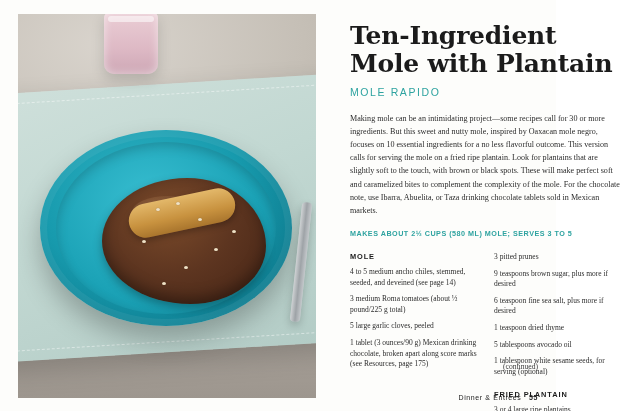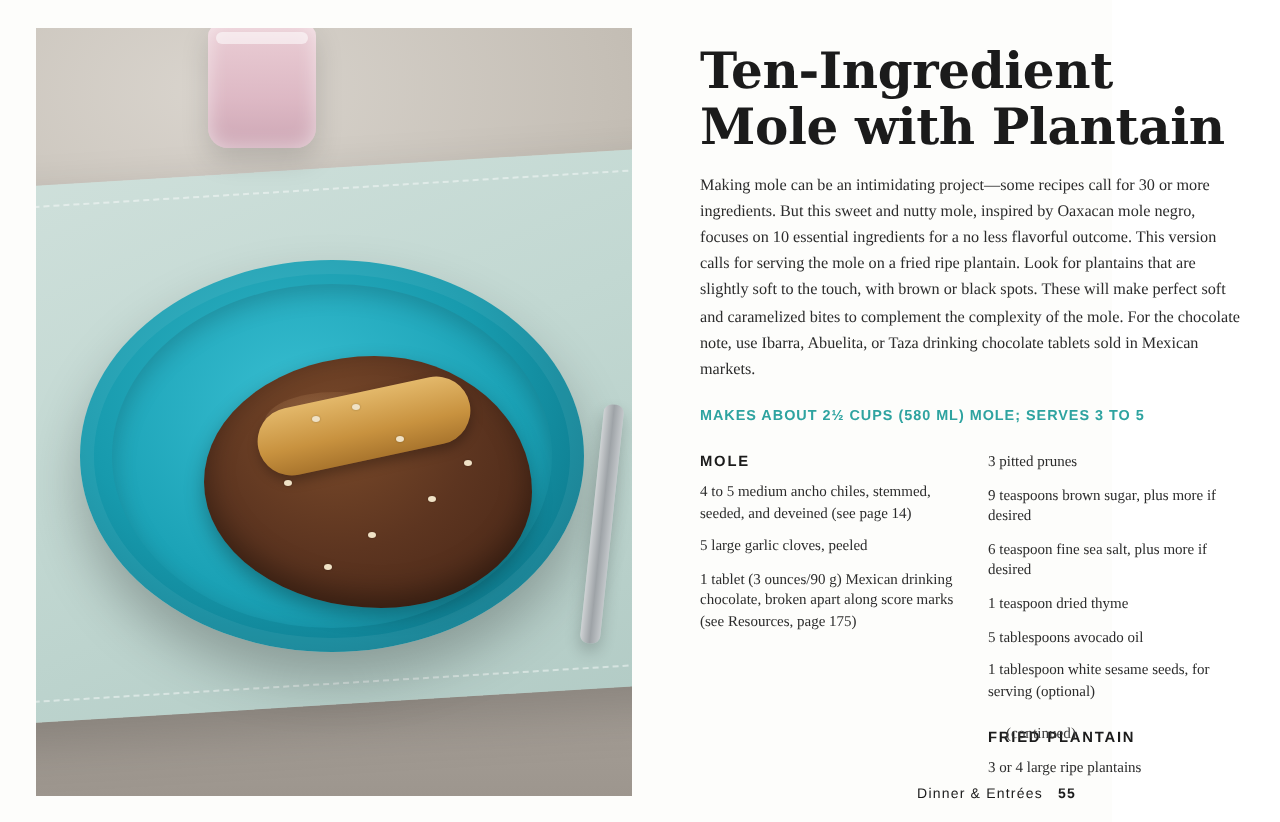--- a/index.html
+++ b/index.html
@@ -258,28 +258,30 @@
           <div class="sesame" style="left:60px; top:104px;"></div>
           <div class="sesame" style="left:130px; top:52px;"></div>
         </div>
       </div>
     </div>
     <div class="fork"></div>
   </div>
 
   <div class="content">
     <h1 class="title">Ten-Ingredient Mole with Plantain</h1>
+    <div class="subtitle">MOLE RAPIDO</div>
     <p class="intro">Making mole can be an intimidating project—some recipes call for 30 or more ingredients. But this sweet and nutty mole, inspired by Oaxacan mole negro, focuses on 10 essential ingredients for a no less flavorful outcome. This version calls for serving the mole on a fried ripe plantain. Look for plantains that are slightly soft to the touch, with brown or black spots. These will make perfect soft and caramelized bites to complement the complexity of the mole. For the chocolate note, use Ibarra, Abuelita, or Taza drinking chocolate tablets sold in Mexican markets.</p>
     <div class="yield">MAKES ABOUT 2½ CUPS (580 ML) MOLE; SERVES 3 TO 5</div>
 
     <div class="cols">
 
       <div class="col">
         <div class="section-head">MOLE</div>
         <p class="ing">4 to 5 medium ancho chiles, stemmed, seeded, and deveined (see page 14)</p>
+        <p class="ing">3 medium Roma tomatoes (about ½ pound/225 g total)</p>
         <p class="ing">5 large garlic cloves, peeled</p>
         <p class="ing">1 tablet (3 ounces/90 g) Mexican drinking chocolate, broken apart along score marks (see Resources, page 175)</p>
 
       </div>
 
       <div class="col">
         <p class="ing">3 pitted prunes</p>
         <p class="ing">9 teaspoons brown sugar, plus more if desired</p>
         <p class="ing">6 teaspoon fine sea salt, plus more if desired</p>
         <p class="ing">1 teaspoon dried thyme</p>

